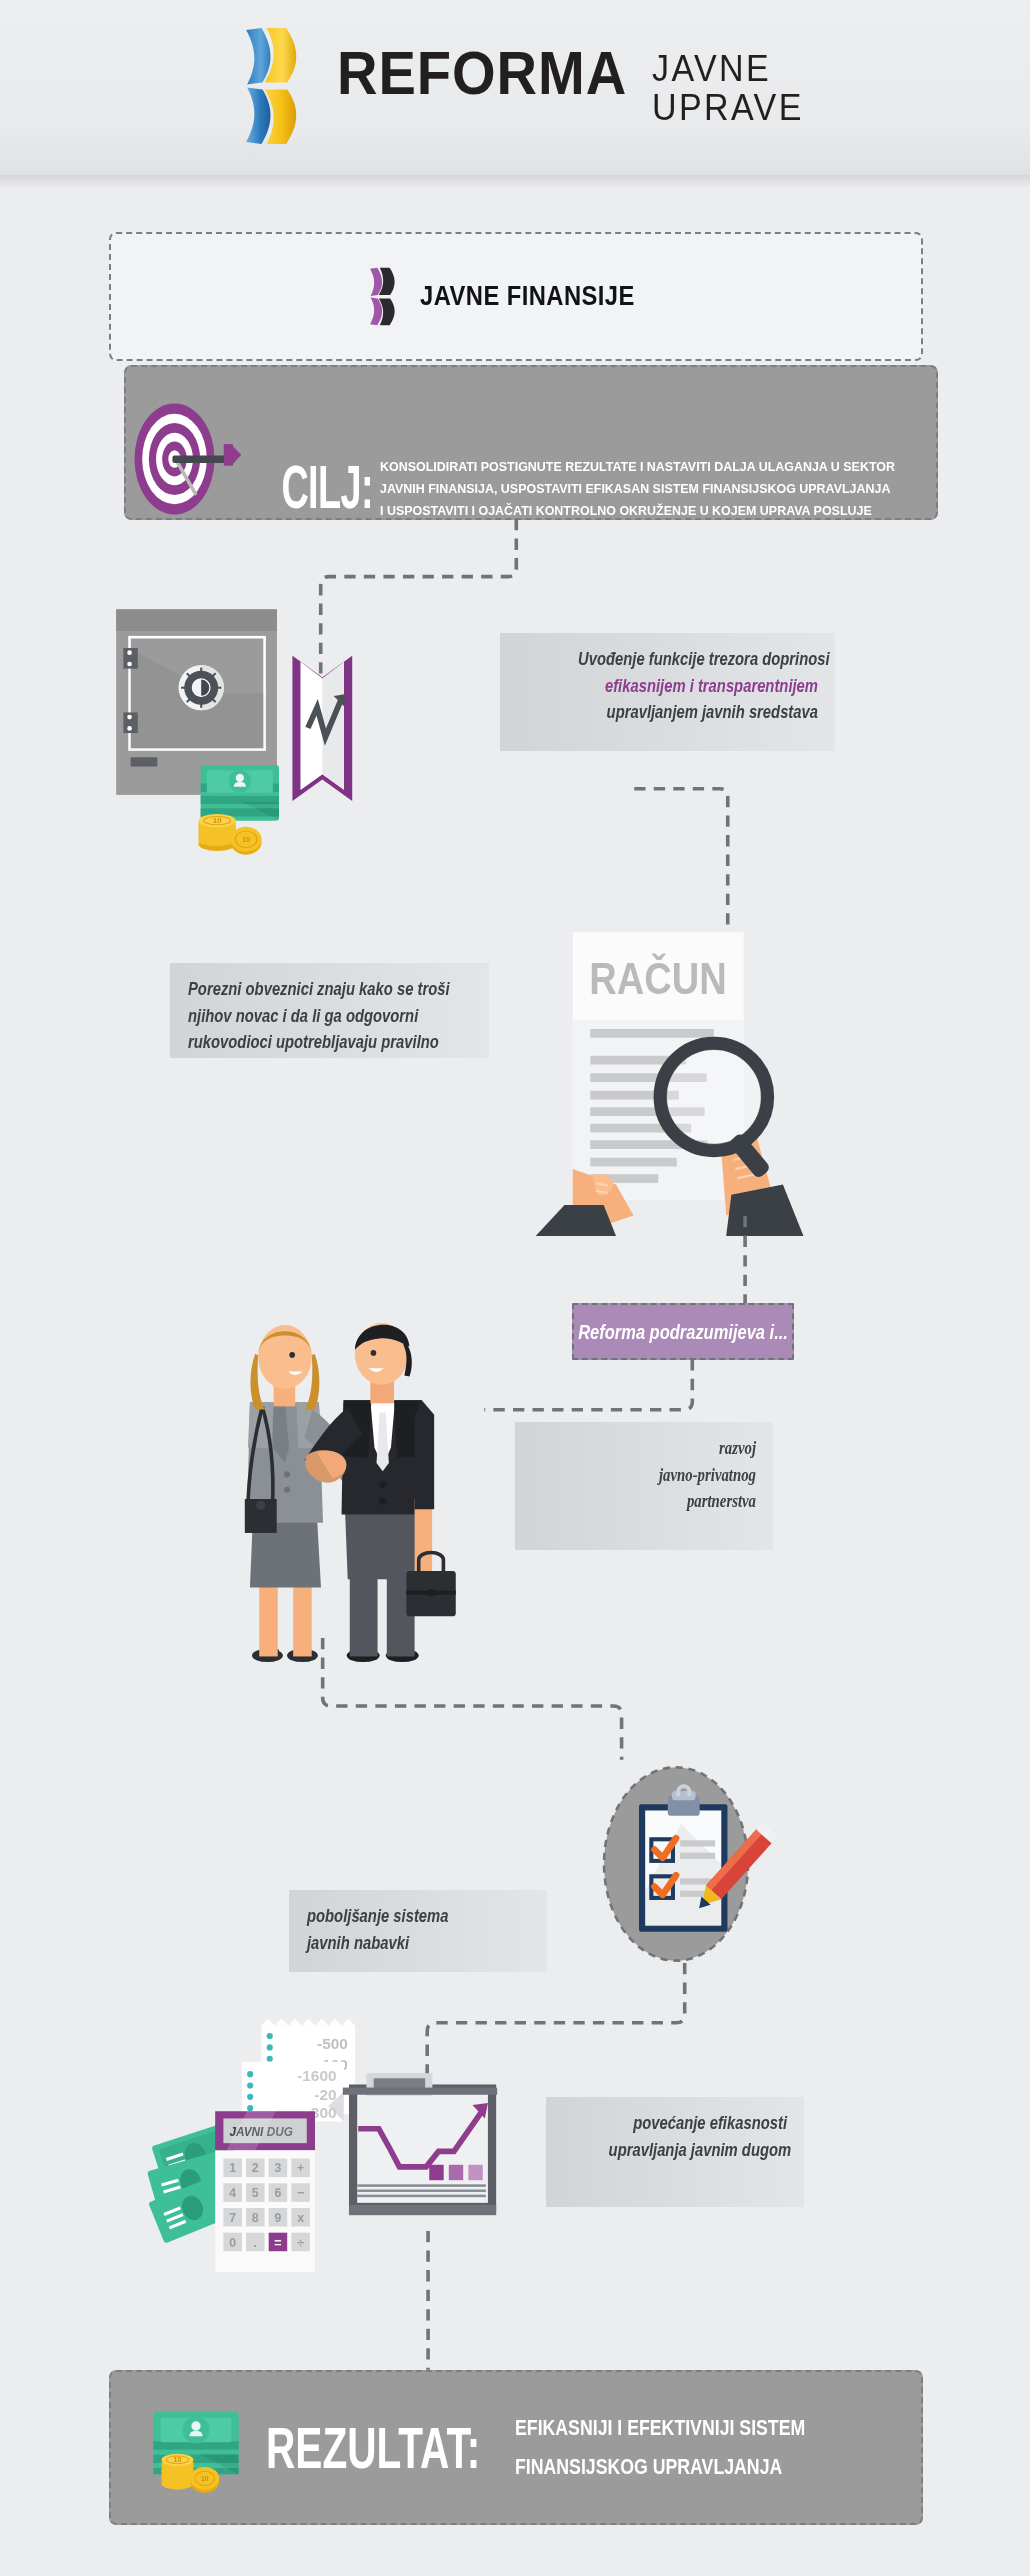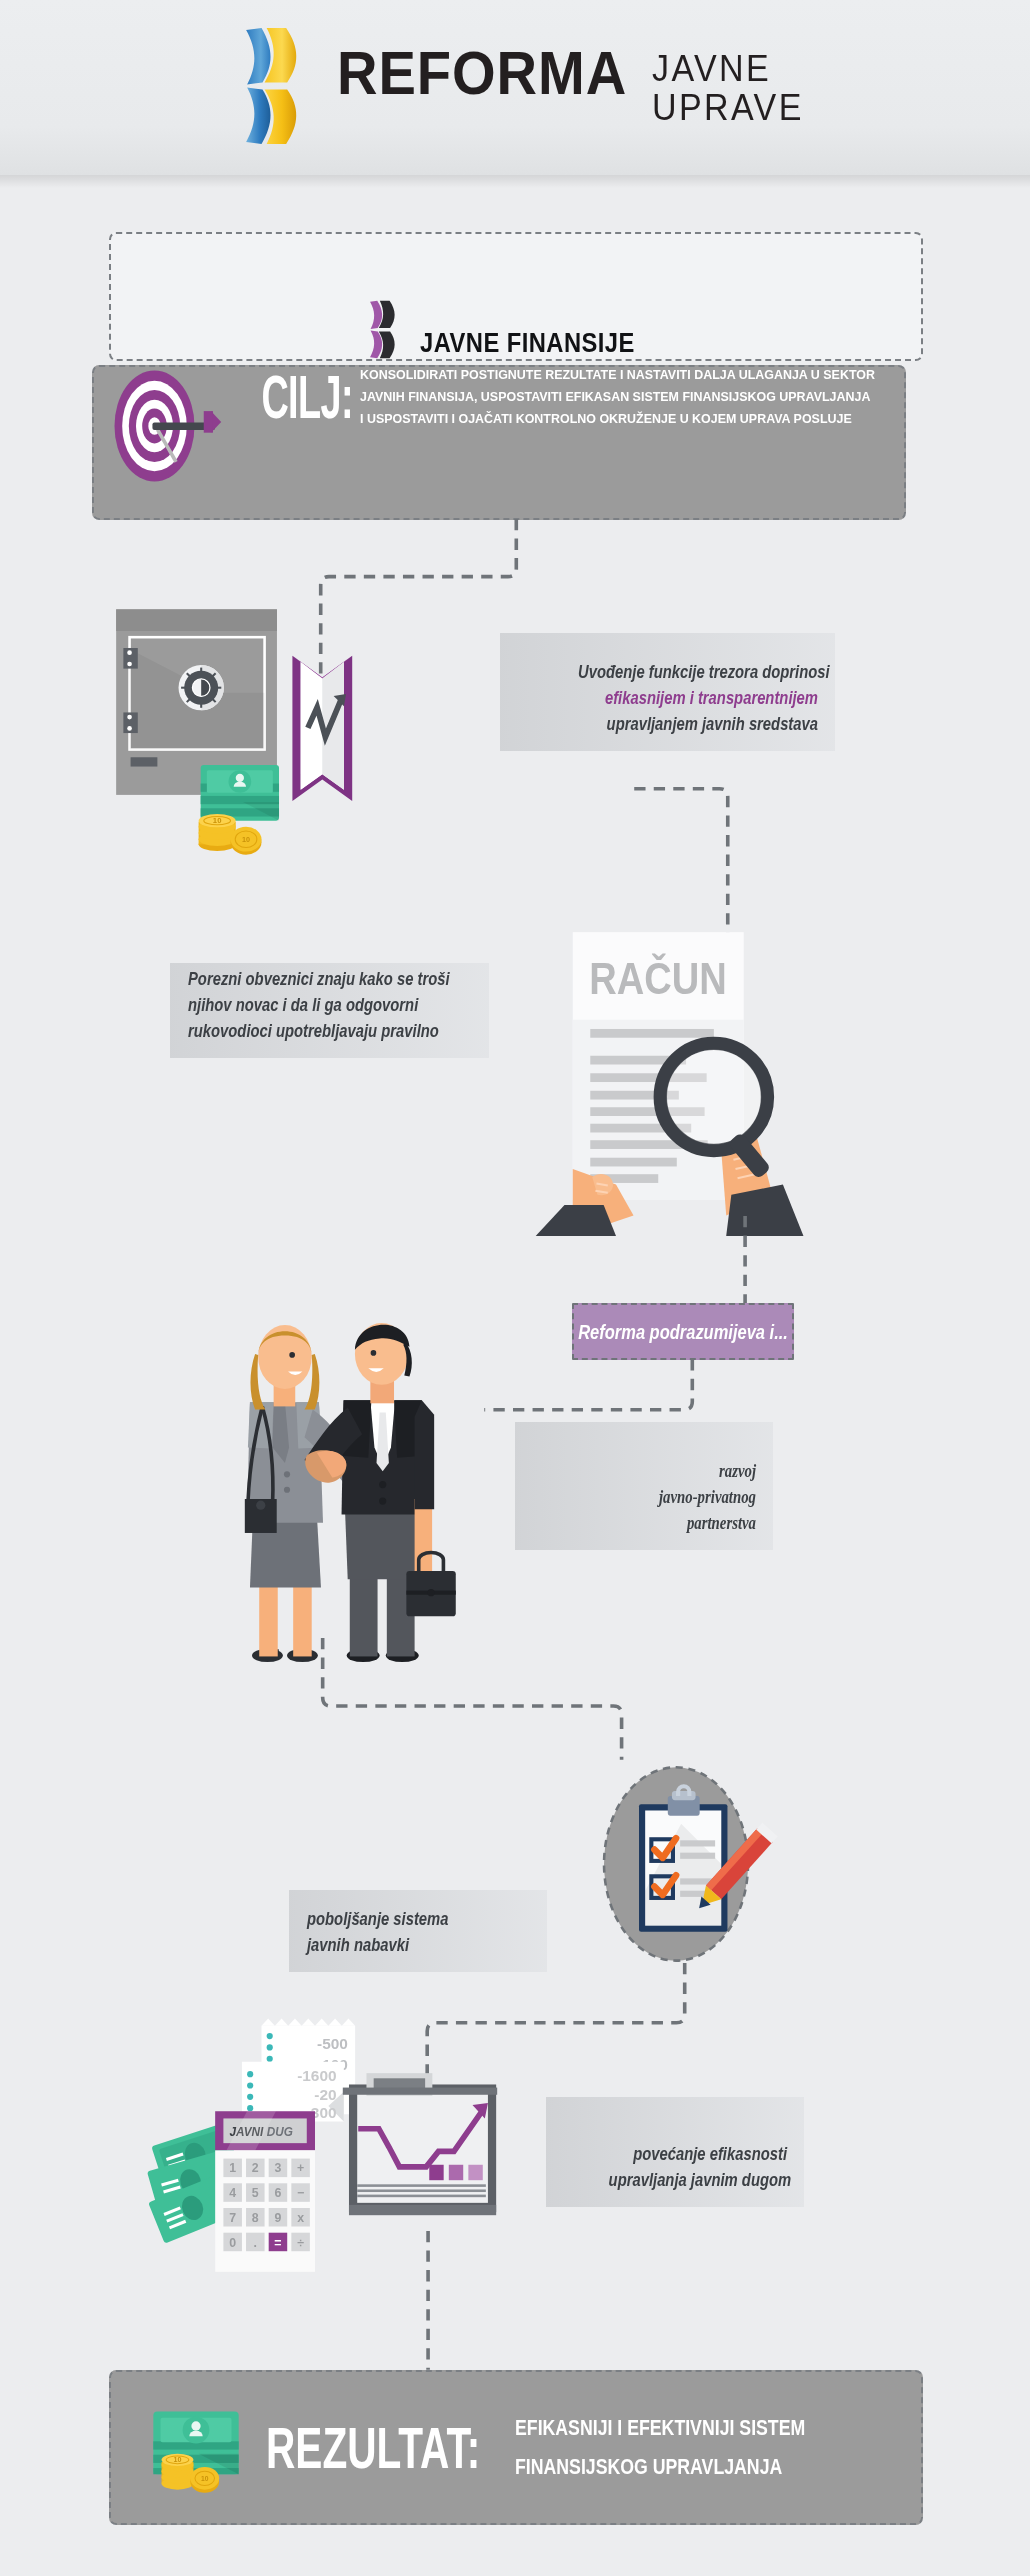--- a/index.html
+++ b/index.html
@@ -39,28 +39,28 @@
     font-size: 37px; font-weight: 400; letter-spacing: 2.6px; color: #231f20;
     line-height: 1.05; margin-top: 5.2px; transform: scaleX(0.92); transform-origin: left center;
   }
 
   
   .panel-dashed {
     position: absolute; border: 2.1px dashed #7b7f84; border-radius: 7.2px;
   }
   .jf-panel { left: 109px; top: 232px; width: 814px; height: 129px; background: #f2f3f5; }
   .jf-inner { position: absolute; left: 0; top: 0; width: 100%; height: 100%;
-              display: flex; align-items: flex-end; justify-content: center; gap: 15.5px; }
+              display: flex; align-items: center; justify-content: center; gap: 15.5px; }
   .jf-mark { position: relative; width: 37px; height: 59px; flex: 0 0 37px; }
   .jf-title { font-size: 27px; font-weight: 700; letter-spacing: 0.5px; color: #111215;
               transform: scaleX(0.88); transform-origin: left center; }
 
   .cilj-panel {
-    left: 92px; top: 365px; width: 814px; height: 155px;
-    background: #9b9b9b; display: flex; align-items: flex-start; padding: 0 16px;
+    left: 124px; top: 365px; width: 814px; height: 155px;
+    background: #9b9b9b; display: flex; align-items: flex-end; padding: 0 4px;
   }
   .cilj-target { position: relative; width: 129px; height: 118px; flex: 0 0 129px; }
   .cilj-word {
     font-size: 61px; font-weight: 700; color: #ffffff; letter-spacing: -1px;
     transform: scaleX(0.62); transform-origin: center center;
     width: 118px; text-align: center; flex: 0 0 118px; line-height: 1;
   }
   .cilj-text { display: flex; flex-direction: column; gap: 7.2px; margin-left: 3.1px; }
   .cilj-line {
     font-size: 13.4px; font-weight: 700; color: #ffffff; letter-spacing: 0px;
@@ -80,21 +80,21 @@
   .rez-text { display: flex; flex-direction: column; gap: 13px; margin-left: -57px; }
   .rez-line {
     font-size: 21.6px; font-weight: 700; color: #ffffff;
     transform: scaleX(0.82); transform-origin: left center; white-space: nowrap;
   }
 
   
   .callout {
     position: absolute;
     background: linear-gradient(90deg, rgba(208,210,213,0.95), rgba(224,226,229,0.75));
-    display: flex; flex-direction: column; justify-content: flex-end;
+    display: flex; flex-direction: column; justify-content: flex-start;
     padding: 13.4px 17.5px;
   }
   .callout .ln {
     font-size: 18.5px; font-style: italic; font-weight: 700; color: #3c4045;
     transform: scaleX(0.80); line-height: 1.42; white-space: nowrap;
   }
   .callout.right .ln { transform-origin: right center; text-align: right; }
   .callout.left  .ln { transform-origin: left center;  text-align: left; }
   .callout .ln.accent { color: #8e3d8e; }
 

